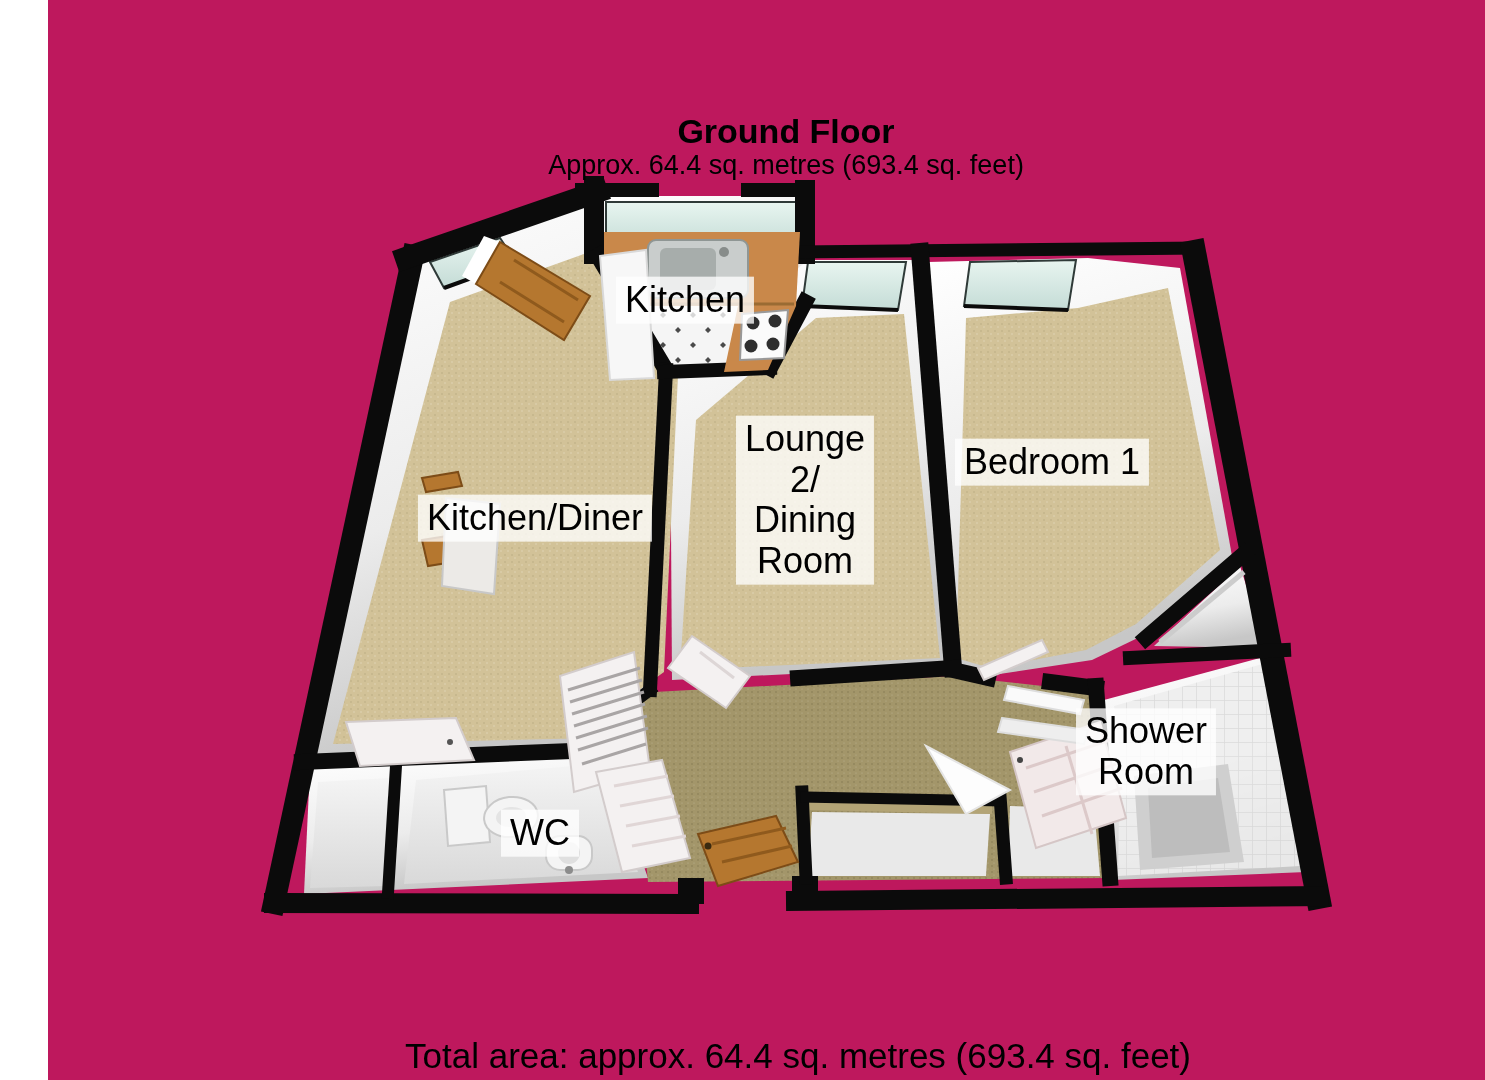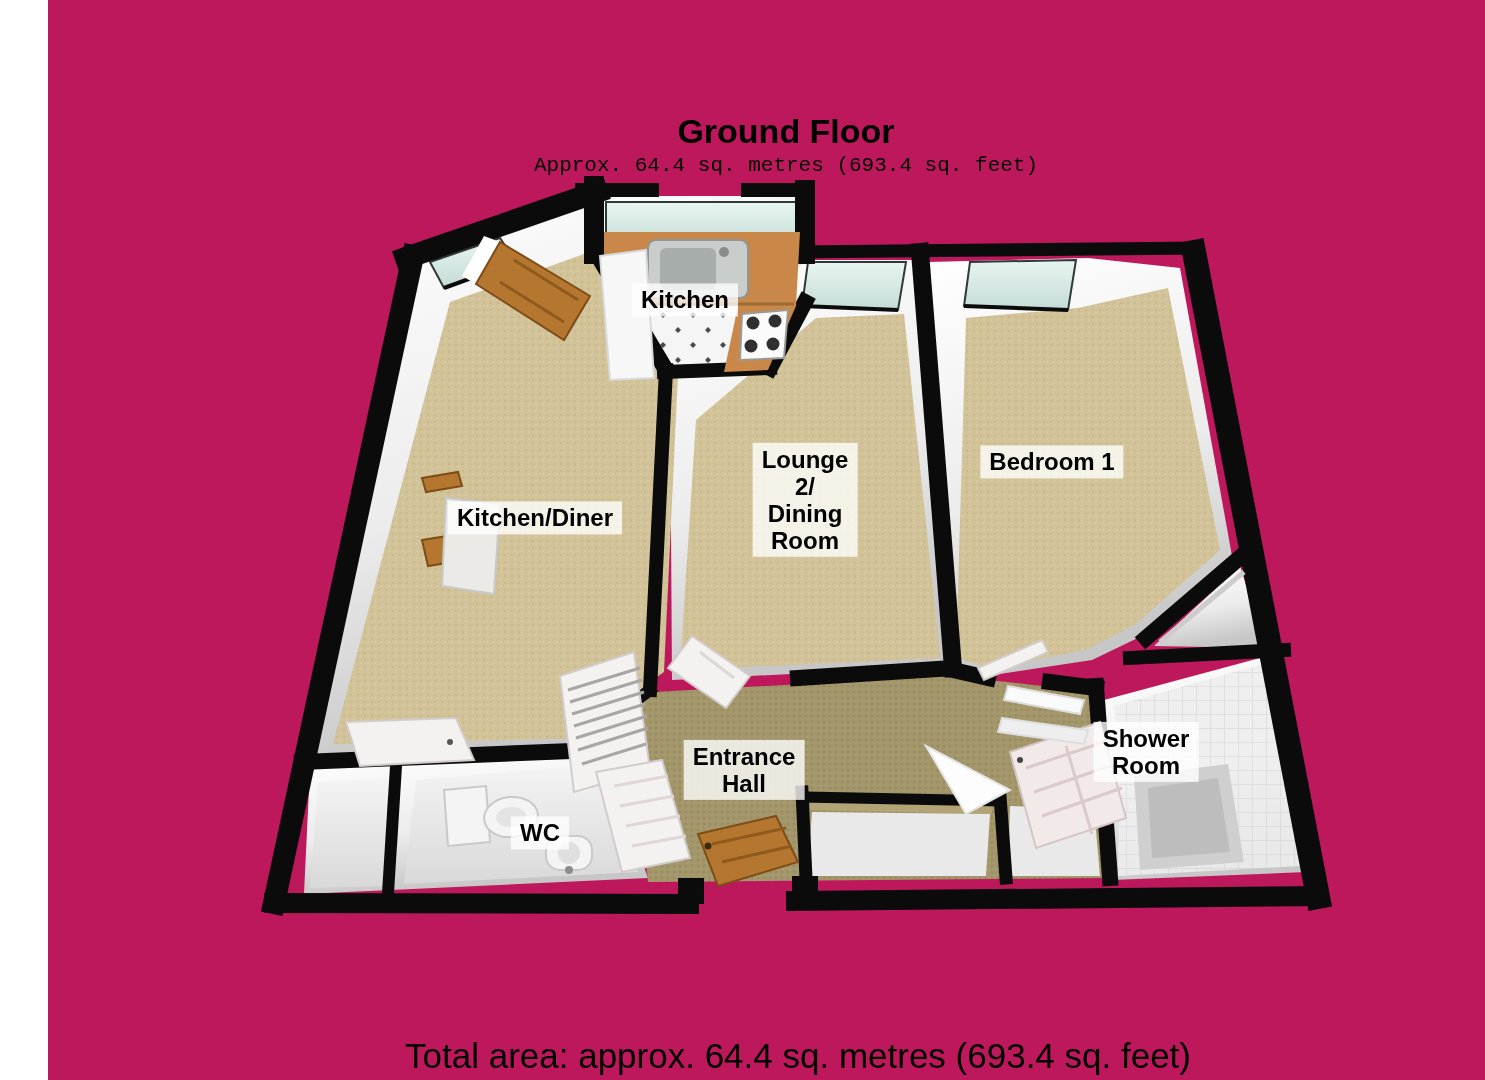--- a/index.html
+++ b/index.html
@@ -4,26 +4,26 @@
 <style>
   html,body{margin:0;padding:0;background:#ffffff;}
   .stage{position:relative;width:1485px;height:1080px;background:#be185d;overflow:hidden;
          font-family:"Liberation Sans", sans-serif;margin-left:48px;}
   .stage svg{position:absolute;left:0;top:0;}
 
   
   .t-title{position:absolute;left:738px;top:131px;transform:translate(-50%,-50%);
            font-size:34px;font-weight:bold;color:#000;white-space:nowrap;}
   .t-sub{position:absolute;left:738px;top:165px;transform:translate(-50%,-50%);
-         font-size:21px;color:#000;white-space:nowrap;font-family:Liberation Mono, monospace;}
+         font-size:27px;color:#000;white-space:nowrap;}
   .t-foot{position:absolute;left:750px;top:1056px;transform:translate(-50%,-50%);
           font-size:35px;color:#000;white-space:nowrap;}
   .plabel{position:absolute;transform:translate(-50%,-50%);
-          background:rgba(255,255,255,0.78);color:#000;font-weight:bold;
-          font-size:24px;line-height:1.13;text-align:center;padding:3px 9px;white-space:nowrap;}
+          background:rgba(255,255,255,0.78);color:#000;font-weight:normal;
+          font-size:36px;line-height:1.13;text-align:center;padding:3px 9px;white-space:nowrap;}
 
   
   .wallS{stroke:var(--c-wall,#0b0b0b);fill:none;}
   .wallF{fill:var(--c-wall,#0b0b0b);}
   .carpet{fill:var(--c-carpet,#d2c298);}
   .hallf{fill:var(--c-hall_floor,#a3966a);}
   .woodc{fill:var(--c-wood_counter,#c9884a);}
   .woodd{fill:var(--c-wood_door,#b5772f);stroke:#7d4c17;stroke-width:2;}
   .glass{fill:url(#gGlass);stroke:var(--c-window_frame,#2f3a38);stroke-width:2;}
   .wf{fill:url(#gWall);}
@@ -240,24 +240,20 @@
   </div>
   <div class="plabel" style="left:757px;top:500px;">
     <span style="display:block">Lounge</span>
     <span style="display:block">2/</span>
     <span style="display:block">Dining</span>
     <span style="display:block">Room</span>
   </div>
   <div class="plabel" style="left:1004px;top:462px;">
     <span>Bedroom 1</span>
   </div>
-  <div class="plabel" style="left:696px;top:770px;">
-    <span style="display:block">Entrance</span>
-    <span style="display:block">Hall</span>
-  </div>
   <div class="plabel" style="left:492px;top:833px;">
     <span>WC</span>
   </div>
   <div class="plabel" style="left:1098px;top:752px;">
     <span style="display:block">Shower</span>
     <span style="display:block">Room</span>
   </div>
 </div>
 
 </body></html>

